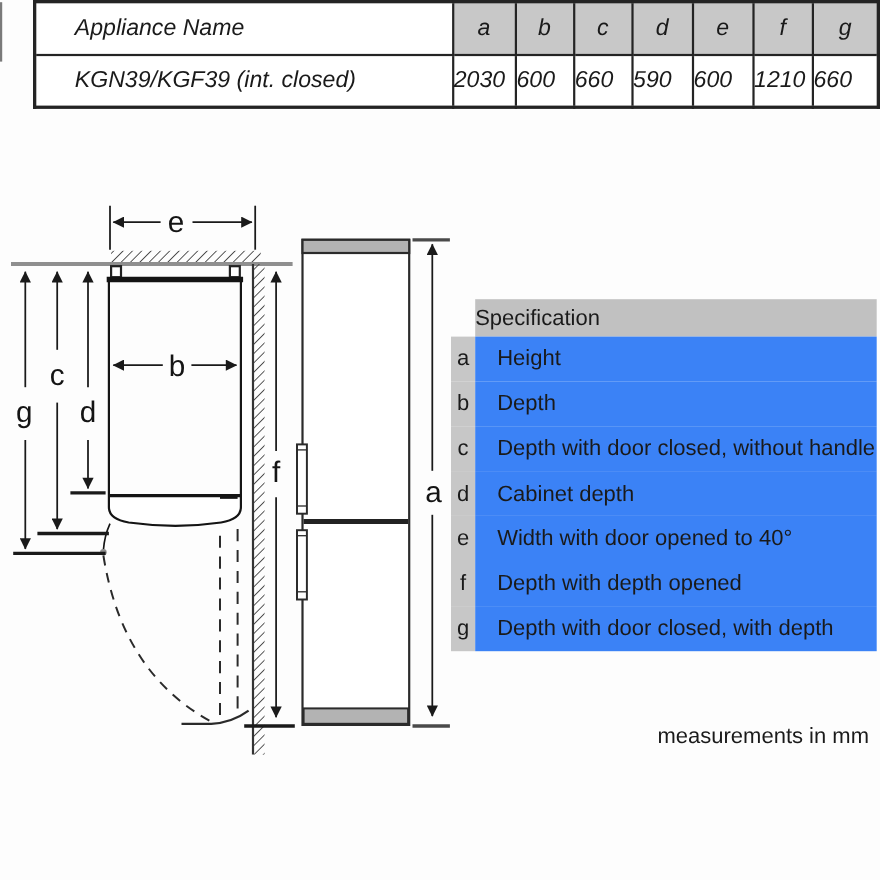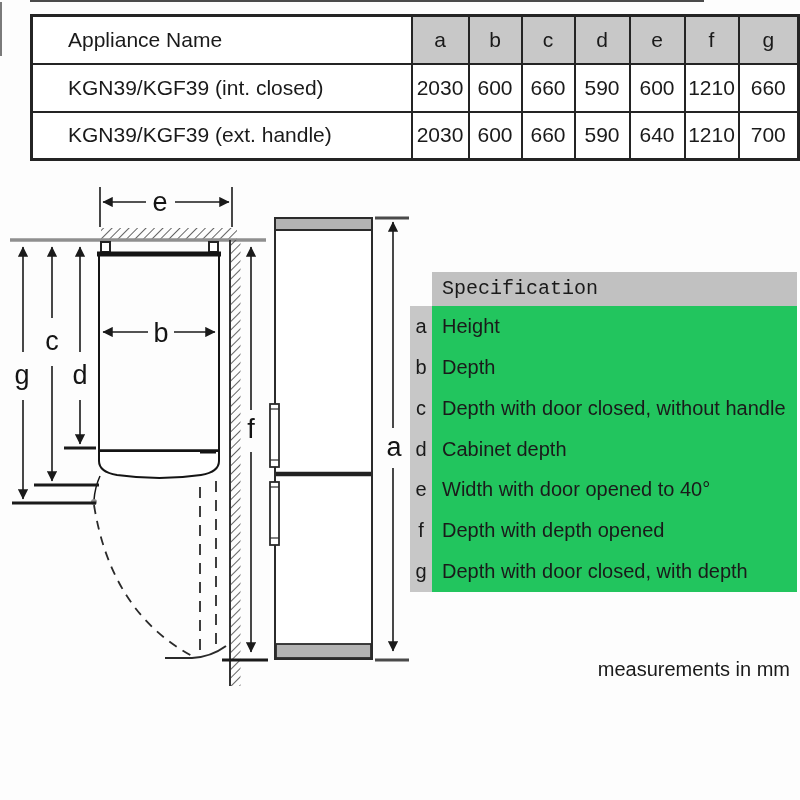--- a/index.html
+++ b/index.html
@@ -7,44 +7,44 @@
     width:800px;height:800px;position:relative;overflow:hidden;
     background:#fdfdfd;
     font-family:"Liberation Sans","DejaVu Sans",sans-serif;
     color:#1a1a1a;
   }
   
   .edge-top{position:absolute;left:30px;top:0;width:674px;height:2px;background:#4a4a4a;}
   .edge-left{position:absolute;left:0;top:2px;width:2px;height:54px;background:#7a7a7a;}
 
   
-  .dim-table{position:absolute;left:30px;top:14px;border-collapse:collapse;table-layout:fixed;}
+  .dim-table{position:absolute;left:30px;top:0;border-collapse:collapse;table-layout:fixed;font-style:italic;}
   .dim-table td,.dim-table th{
     border:2px solid #242424;height:48px;padding:0;
     font-size:21px;font-weight:normal;vertical-align:middle;
     background:#ffffff;box-sizing:border-box;
   }
   .dim-table{border:3px solid #242424;}
   .dim-table th.dim{background:#c8c8c8;text-align:center;}
   .dim-table th.namehead,.dim-table td.name{text-align:left;padding-left:35px;}
-  .dim-table td.val{text-align:center;}
+  .dim-table td.val{text-align:left;}
 
   
   .legend{position:absolute;left:410px;top:272px;width:387px;}
   .legend-header{
     margin-left:22px;height:34px;line-height:34px;background:#c1c1c1;
-    padding-left:10px;font-size:20px;font-family:Liberation Mono, monospace;
+    font-size:20px;
   }
   .legend-row{display:flex;height:40.85px;}
   .legend-key{
     width:22px;background:#c7c7c7;text-align:center;
     font-size:20px;line-height:40.85px;flex:0 0 22px;
   }
   .legend-label{
-    flex:1;background:#22c55e;padding-left:10px;
+    flex:1;background:#3b82f6;padding-left:20px;
     font-size:20px;line-height:40.85px;white-space:nowrap;overflow:hidden;
   }
 
   
   .footer-note{position:absolute;top:658px;right:10px;font-size:20px;}
 
   
   .diagram{position:absolute;left:0;top:180px;}
   .diagram text{font-family:"Liberation Sans","DejaVu Sans",sans-serif;font-size:27px;fill:#141414;}
 </style>
@@ -81,30 +81,20 @@
       <tr>
         <td class="name">KGN39/KGF39 (int. closed)</td>
         <td class="val">2030</td>
         <td class="val">600</td>
         <td class="val">660</td>
         <td class="val">590</td>
         <td class="val">600</td>
         <td class="val">1210</td>
         <td class="val">660</td>
       </tr>
-      <tr>
-        <td class="name">KGN39/KGF39 (ext. handle)</td>
-        <td class="val">2030</td>
-        <td class="val">600</td>
-        <td class="val">660</td>
-        <td class="val">590</td>
-        <td class="val">640</td>
-        <td class="val">1210</td>
-        <td class="val">700</td>
-      </tr>
     </tbody>
 </table>
 
 <svg class="diagram" width="410" height="520" viewBox="0 180 410 520">
   <defs>
     <marker id="ah" viewBox="0 0 10 10" refX="9.5" refY="5" markerWidth="8" markerHeight="6.4" orient="auto-start-reverse" markerUnits="strokeWidth">
       <path d="M0,0 L10,5 L0,10 z" fill="#1a1a1a"></path>
     </marker>
     <pattern id="hatch" width="6" height="6" patternUnits="userSpaceOnUse" patternTransform="rotate(45)">
       <line x1="0" y1="0" x2="0" y2="6" stroke="#4a4a4a" stroke-width="1.7"></line>

